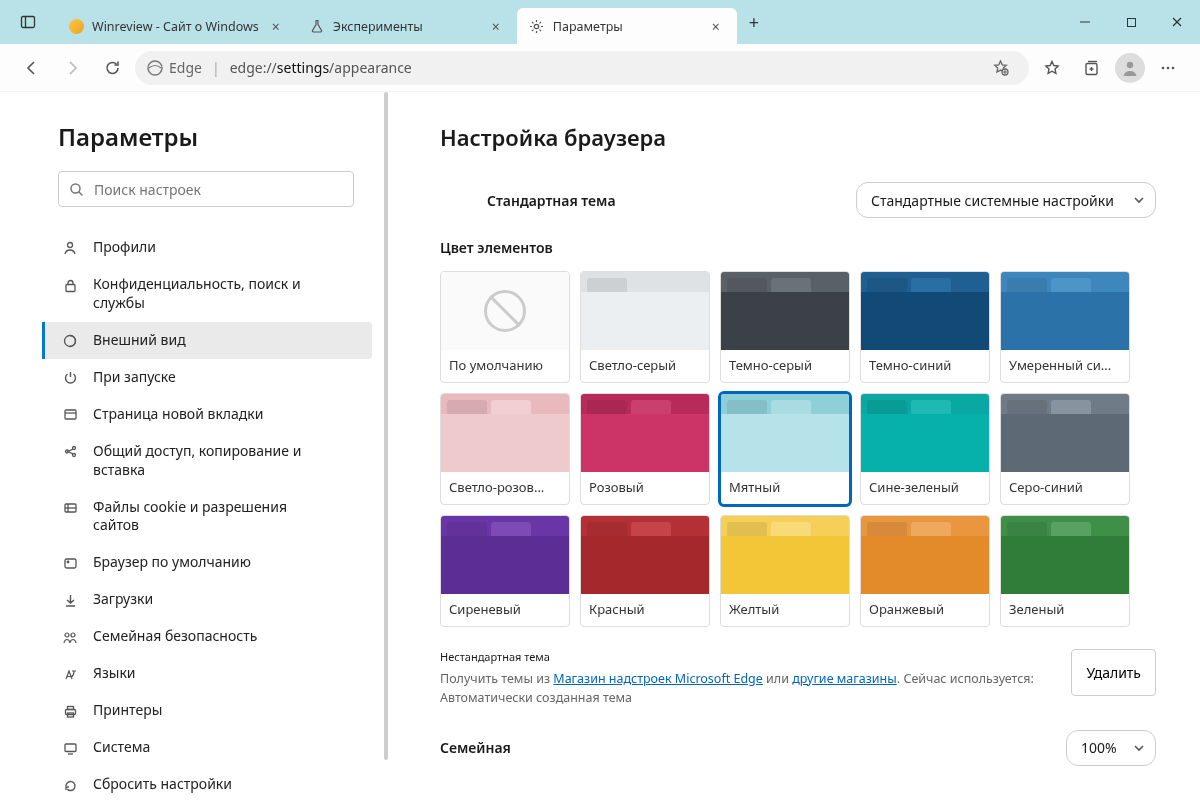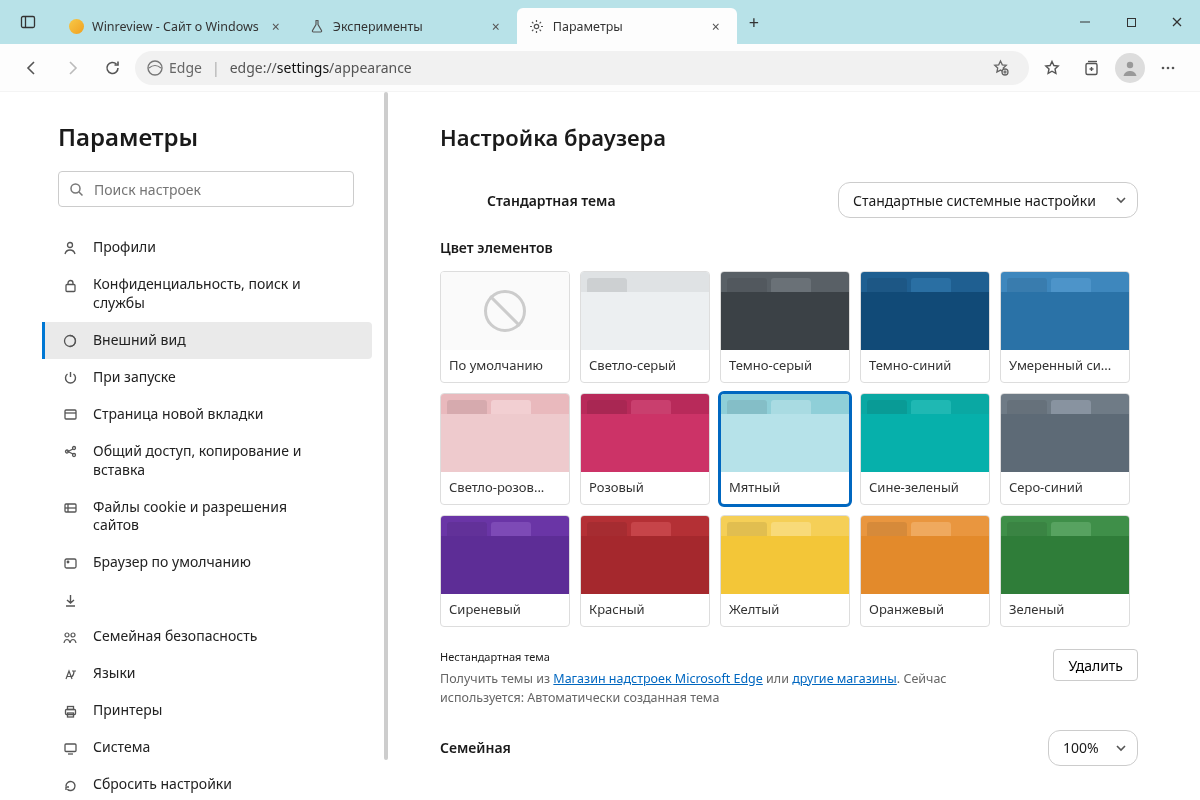--- a/index.html
+++ b/index.html
@@ -34,21 +34,21 @@
 .sidebar .scroll-edge::before { content:""; position:absolute; right:2px; top:0; bottom:40px; width:4px; background:#cdcdcd; border-radius:2px;}
 .sidebar h1 { font-size:24px; font-weight:600; margin-bottom:18px;}
 .search { display:flex; align-items:center; height:36px; border:1px solid #ccc; border-radius:4px; padding:0 10px; gap:10px; color:#777; margin-bottom:22px; width: 296px;}
 .search input { border:0; outline:0; font-size:14px; flex:1; background:transparent; color:#333;}
 .nav { list-style:none; }
 .nav li { display:flex; align-items:flex-start; gap:14px; padding:9px 10px 9px 0; font-size:14px; color:#222; border-left:3px solid transparent; margin-left:-16px; padding-left:16px; line-height:1.35;}
 .nav li.active { background:#eaeaea; border-left-color:#0078d4; border-radius:0 4px 4px 0;}
 .nav li .nav-icon { width:18px; min-width:18px; height:18px; color:#555; display:flex; align-items:center; justify-content:center; margin-top:1px;}
 .nav li .nav-label { flex:1; padding-right:30px; }
 
-.main { flex:1; overflow-y:auto; padding: 30px 62px 40px 50px;}
+.main { flex:1; overflow-y:auto; padding: 30px 44px 40px 50px;}
 .main h2 { font-size:22px; font-weight:600; margin-bottom:30px;}
 .row { display:flex; align-items:center; justify-content:space-between; margin-bottom:20px;}
 .row .label { font-size:14px; font-weight:600;margin-left:47px; }
 .select { height:36px; border:1px solid #ccc; border-radius:12px; padding: 0 36px 0 14px; display:flex; align-items:center; font-size:14px; position:relative; min-width:300px; background:#fff;}
 .select .chev { position:absolute; right:10px; }
 .section-label { font-size:14px; font-weight:600; margin-bottom:14px;}
 .swatch-grid { display:grid; grid-template-columns: repeat(5, 130px); gap:10px; margin-bottom:22px;}
 .swatch { border:1px solid #ddd; border-radius:4px; overflow:hidden; background:#fff;}
 .swatch.selected { outline: 3px solid #0067c0; outline-offset:-1px; }
 .swatch .preview { height:78px; position:relative; }
@@ -56,21 +56,21 @@
 .swatch .preview .tab1 { left:6px; width:40px; }
 .swatch .preview .tab2 { left:50px; width:40px; }
 .swatch .preview .body { position:absolute; top:20px; left:0; right:0; bottom:0;}
 .swatch .caption { padding:6px 8px 8px; font-size:13px; color:#333; white-space:nowrap; overflow:hidden; text-overflow:ellipsis;}
 .swatch.default .preview { background:#fafafa; display:flex; align-items:center; justify-content:center;}
 .circ-slash { width:42px; height:42px; border:3px solid #ccc; border-radius:50%; position:relative;}
 .circ-slash::after { content:""; position:absolute; left:50%; top:50%; width:42px; height:3px; background:#ccc; transform:translate(-50%,-50%) rotate(45deg);}
 .theme-row { display:flex; align-items:flex-start; justify-content:space-between; gap:20px;}
 .theme-text { font-size:12.5px; color:#666; line-height:1.5;}
 .theme-text a { color:#0067c0; text-decoration:underline; }
-.btn { height:32px; border:1px solid #ccc; border-radius:4px; padding:0 14px; background:#fff; font-size:14px; display:flex; align-items:center;}
+.btn { height:47px; border:1px solid #ccc; border-radius:4px; padding:0 14px; background:#fff; font-size:14px; display:flex; align-items:center;}
 .section-title-nonstd { font-size:11px; font-weight:400; margin-bottom:6px;}
 .scale-row { display:flex; align-items:center; justify-content:space-between; margin-top:22px;}
 svg { display:block; }
 </style>
 </head>
 <body>
 
 <div class="titlebar">
   <div class="titlebar-left">
     <svg width="16" height="16" viewBox="0 0 16 16" fill="none" stroke="currentColor" stroke-width="1.3">
@@ -278,20 +278,21 @@
             </svg>
           </span>
           <span class="nav-label">Браузер по умолчанию</span>
         </li>
         <li>
           <span class="nav-icon">
             <svg width="15" height="15" viewBox="0 0 15 15" fill="none" stroke="#555" stroke-width="1.4">
               <path d="M7.5 2v8M4 7l3.5 3L11 7M3 13h9"></path>
             </svg>
           </span>
+          <span class="nav-label">Загрузки</span>
         </li>
         <li>
           <span class="nav-icon">
             <svg width="16" height="15" viewBox="0 0 16 15" fill="none" stroke="#555" stroke-width="1.2">
               <circle cx="5" cy="5" r="2"></circle>
               <circle cx="11" cy="5" r="2"></circle>
               <path d="M2 13c.5-2.5 2-3.5 3-3.5s2.5 1 3 3.5M8 13c.5-2.5 2-3.5 3-3.5s2.5 1 3 3.5"></path>
             </svg>
           </span>
           <span class="nav-label">Семейная безопасность</span>

